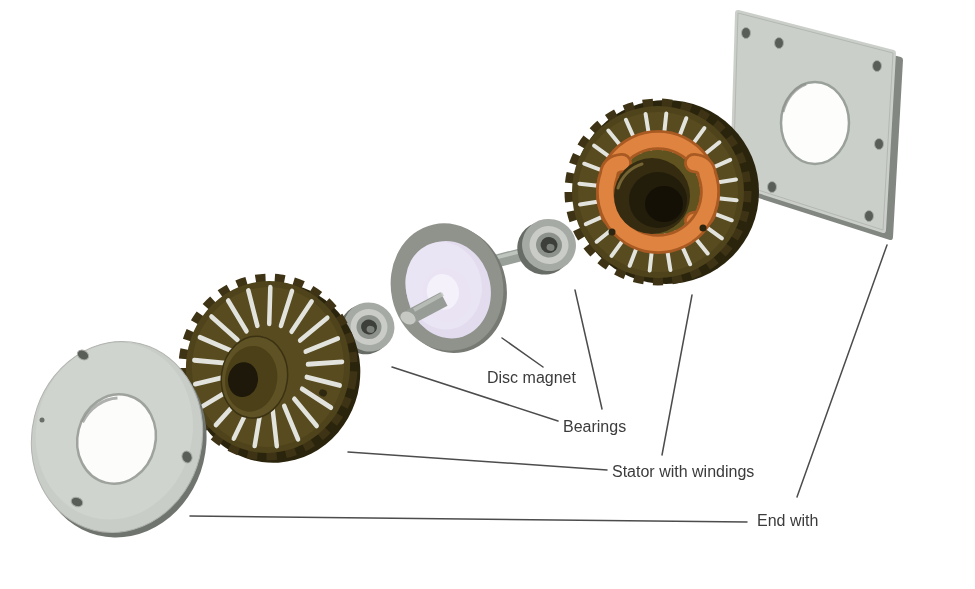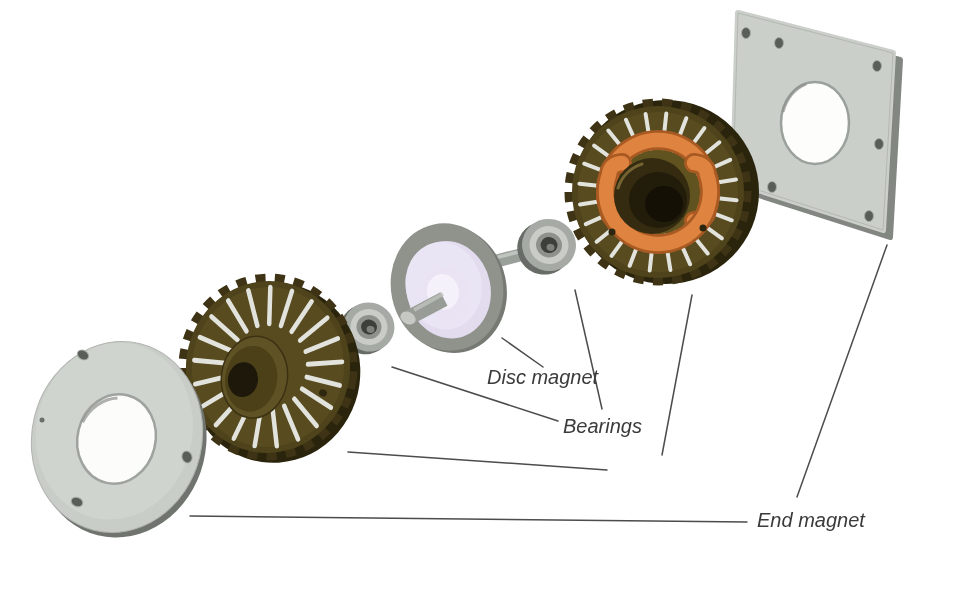--- a/index.html
+++ b/index.html
@@ -1,19 +1,19 @@
 <!DOCTYPE html>
 <html style="--background: #ffffff; --stator-body: #4e431b; --stator-dark: #2b240d; --slot-white: #e3e3dd; --winding-orange: #de8340; --winding-orange-dark: #a85a22; --metal-light: #c9cdc8; --metal-mid: #8f938c; --magnet-lavender: #e2dcee; --leader-line: #4c4c4c; --label-text: #3b3b3b;"><head>
 <meta charset="utf-8">
 <style>
   html,body{margin:0;padding:0;background:#fff;}
   .stage{position:relative;width:975px;height:589px;background:var(--background,#ffffff);
          font-family:"Liberation Sans",sans-serif;overflow:hidden;}
   .stage svg{position:absolute;left:0;top:0;}
-  .part-label{position:absolute;font-size:20px;line-height:17px;color:var(--label-text,#3b3b3b);white-space:nowrap;font-style:italic;}
+  .part-label{position:absolute;font-size:16px;line-height:17px;color:var(--label-text,#3b3b3b);white-space:nowrap;}
   .slot{stroke:var(--slot-white,#e3e3dd);stroke-linecap:round;fill:none;}
   .winding{stroke:var(--winding-orange,#de8340);fill:none;stroke-linecap:round;}
   .winding-border{stroke:var(--winding-orange-dark,#a85a22);fill:none;stroke-linecap:round;}
   .leader{stroke:var(--leader-line,#4c4c4c);stroke-width:1.5;stroke-linecap:round;}
   .screw{fill:#5a5e58;stroke:#a8aca6;stroke-width:1;}
 </style>
 </head>
 <body>
 
 <div class="stage">
@@ -170,14 +170,15 @@
   <line class="leader" x1="392" y1="367" x2="558" y2="421"></line>
   <line class="leader" x1="575" y1="290" x2="602" y2="409"></line>
   <line class="leader" x1="348" y1="452" x2="607" y2="470"></line>
   <line class="leader" x1="692" y1="295" x2="662" y2="455"></line>
   <line class="leader" x1="190" y1="516" x2="747" y2="522"></line>
   <line class="leader" x1="887" y1="245" x2="797" y2="497"></line>
 </svg>
 
   <div class="part-label" style="left:487px;top:369px">Disc magnet</div>
   <div class="part-label" style="left:563px;top:418px">Bearings</div>
-  <div class="part-label" style="left:757px;top:512px">End magnet</div>
+  <div class="part-label" style="left:612px;top:463px">Stator with windings</div>
+  <div class="part-label" style="left:757px;top:512px">End with</div>
 </div>
 
 </body></html>

